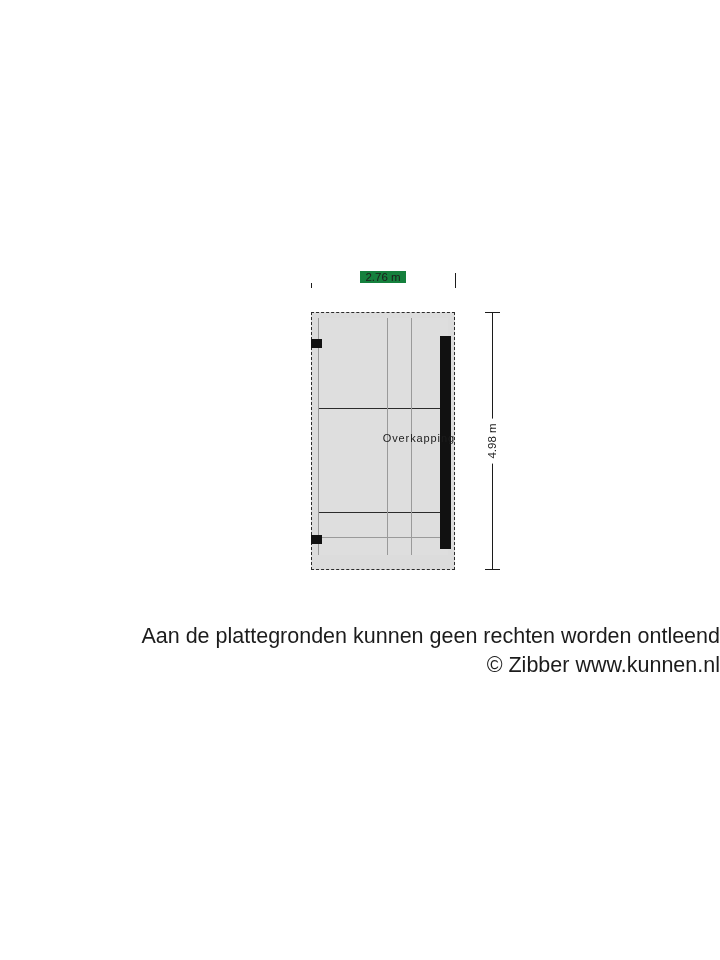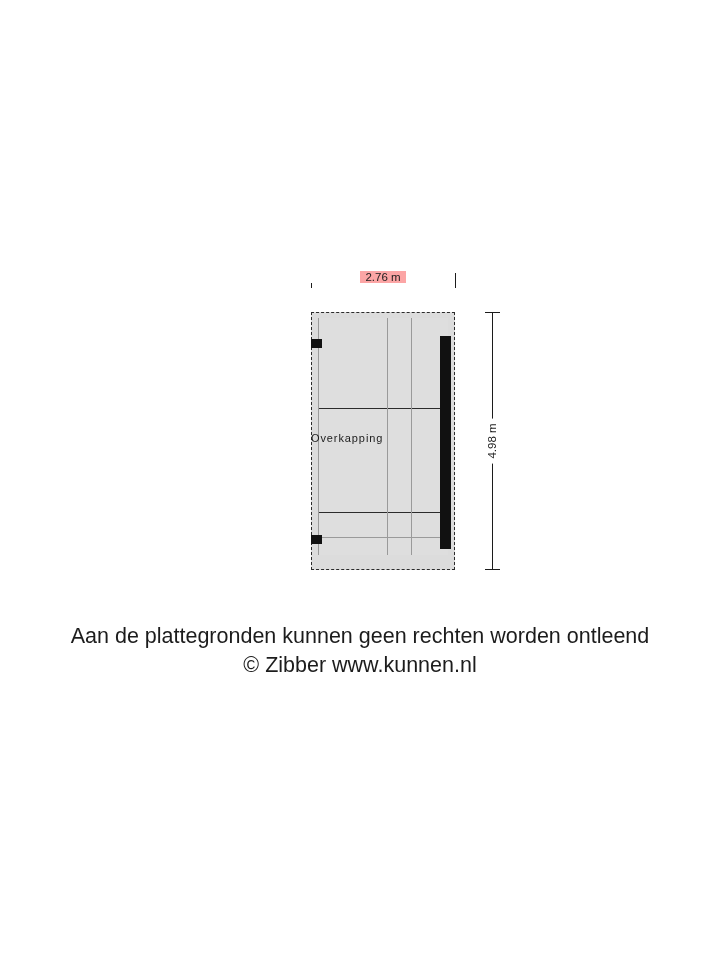--- a/index.html
+++ b/index.html
@@ -77,21 +77,21 @@
     height: 9px;
     background: #111111;
   }
 
   
   .room-label {
     position: absolute;
     left: 311px;
     top: 432px;
     width: 144px;
-    text-align: left;
+    text-align: right;
     font-size: 11px;
     letter-spacing: 0.9px;
     color: #1c1c1c;
   }
 
   
   .dim-top-line {
     position: absolute;
     left: 311px;
     top: 280px;
@@ -112,21 +112,21 @@
     position: absolute;
     left: 311px;
     top: 271px;
     width: 144px;
     text-align: center;
     font-size: 11.5px;
     color: #1c1c1c;
     background: #ffffff;
   }
   .dim-top-label span {
-    background: #fca5a5;
+    background: #15803d;
     padding: 0 5px;
   }
 
   
   .dim-right-line {
     position: absolute;
     left: 492px;
     top: 312px;
     width: 1px;
     height: 258px;
@@ -152,21 +152,21 @@
     padding: 3px 5px;
     white-space: nowrap;
   }
 
   
   #disclaimer {
     position: absolute;
     left: 0;
     top: 622px;
     width: 720px;
-    text-align: center;
+    text-align: right;
     color: #1c1c1c;
   }
   .disclaimer-line1 {
     font-size: 21.5px;
     line-height: 29px;
     white-space: nowrap;
   }
   .disclaimer-line2 {
     font-size: 21.5px;
     line-height: 29px;

